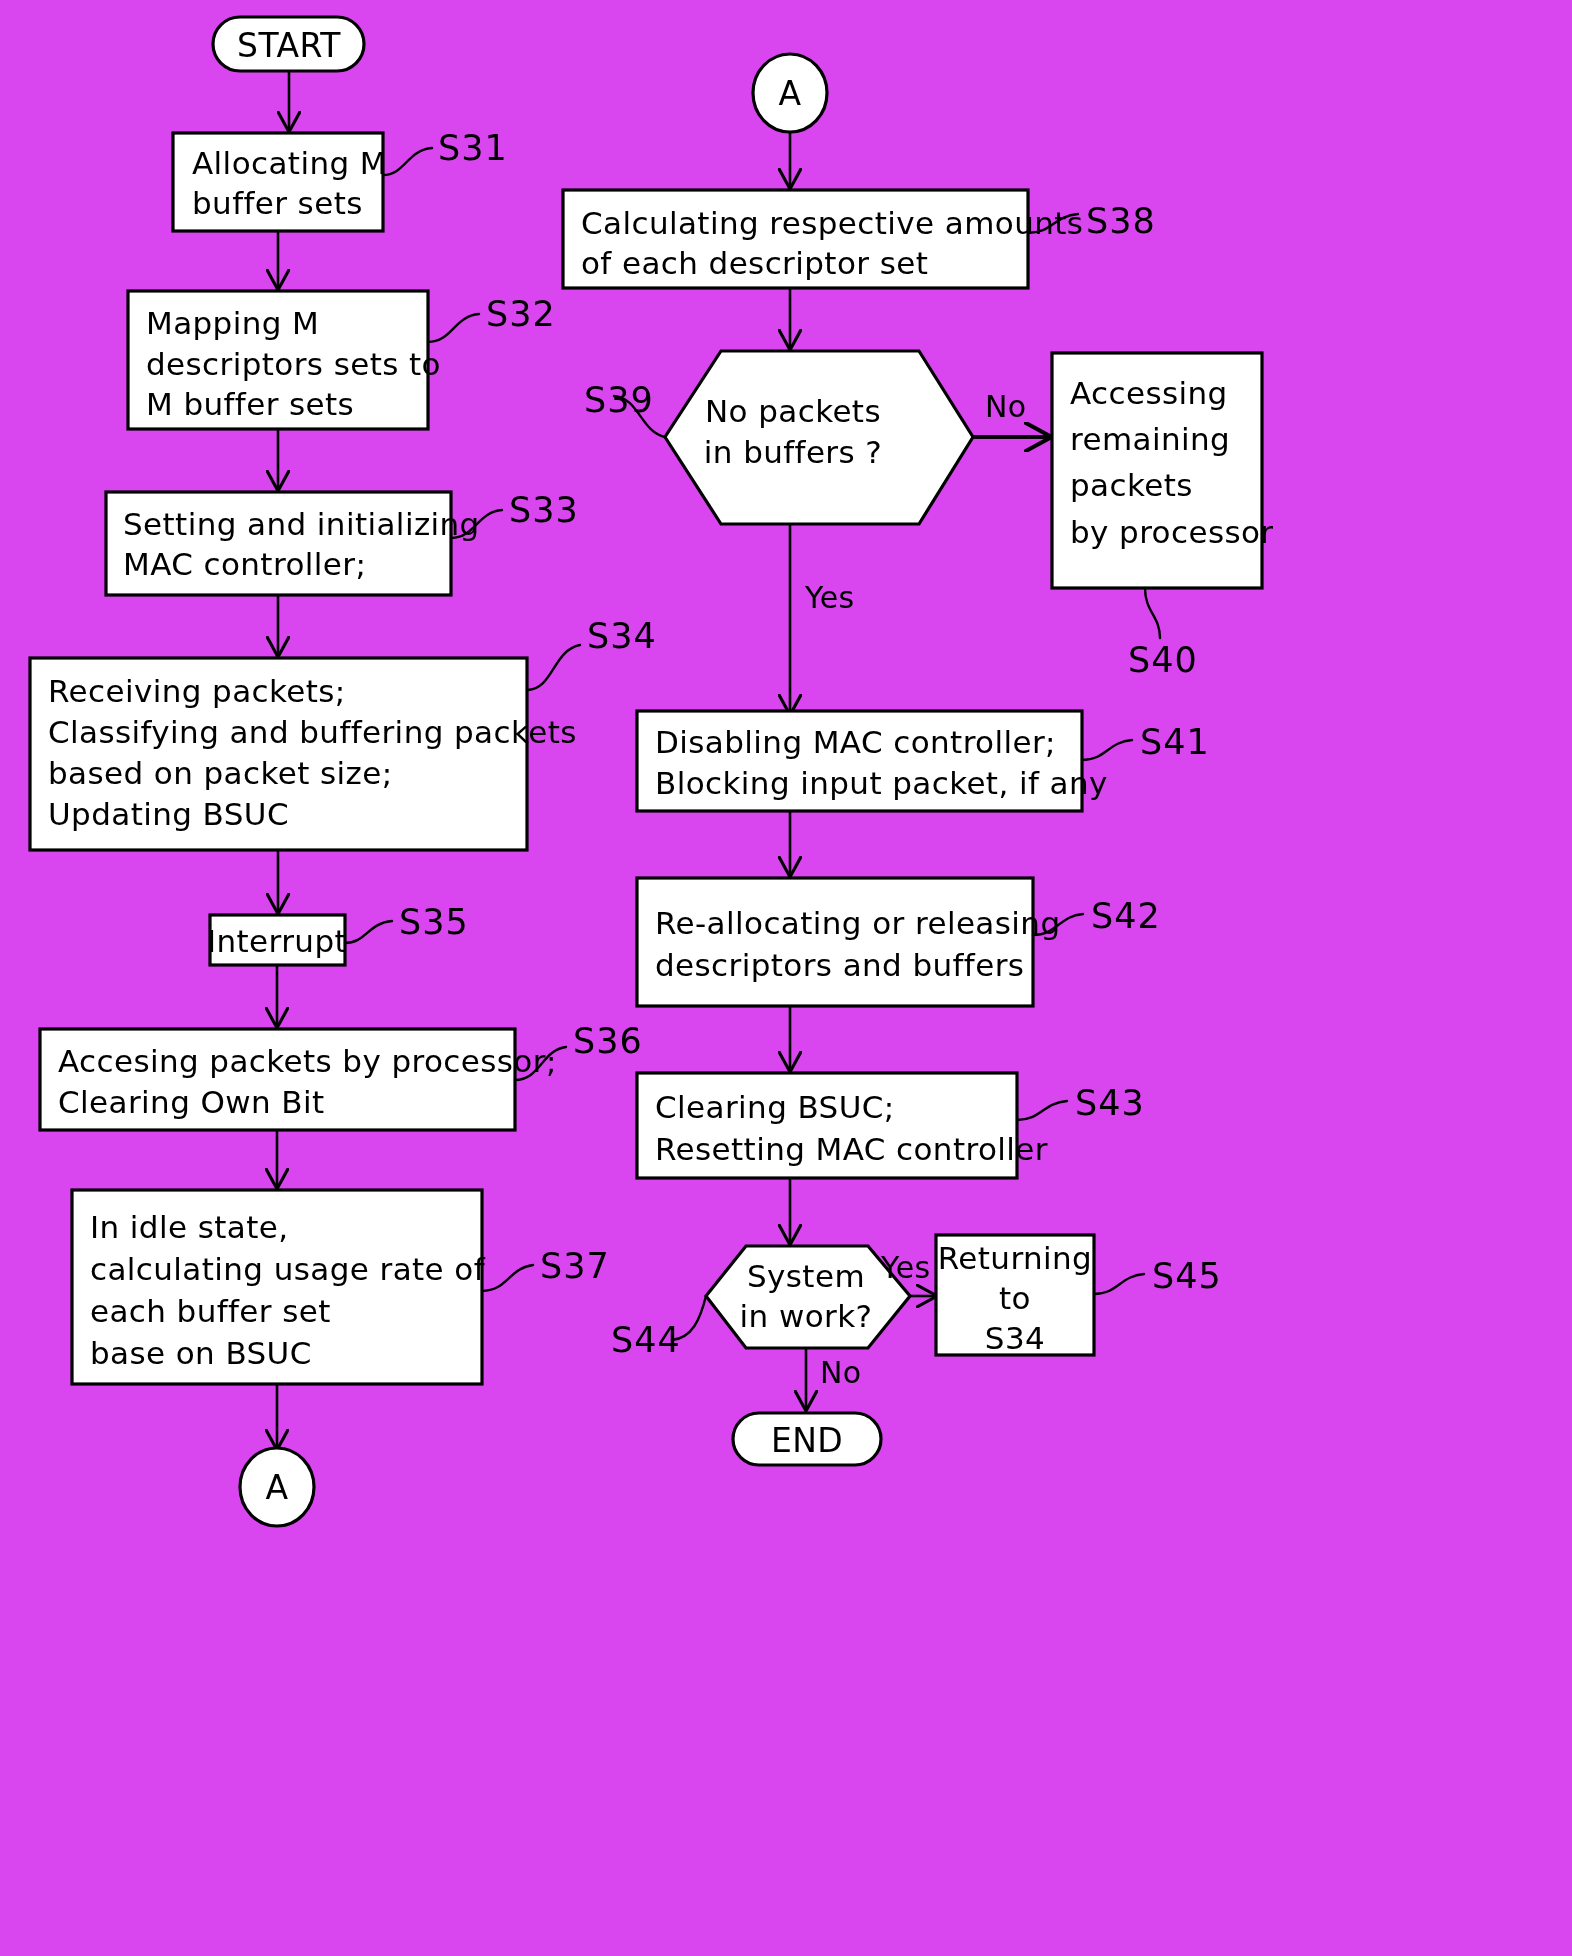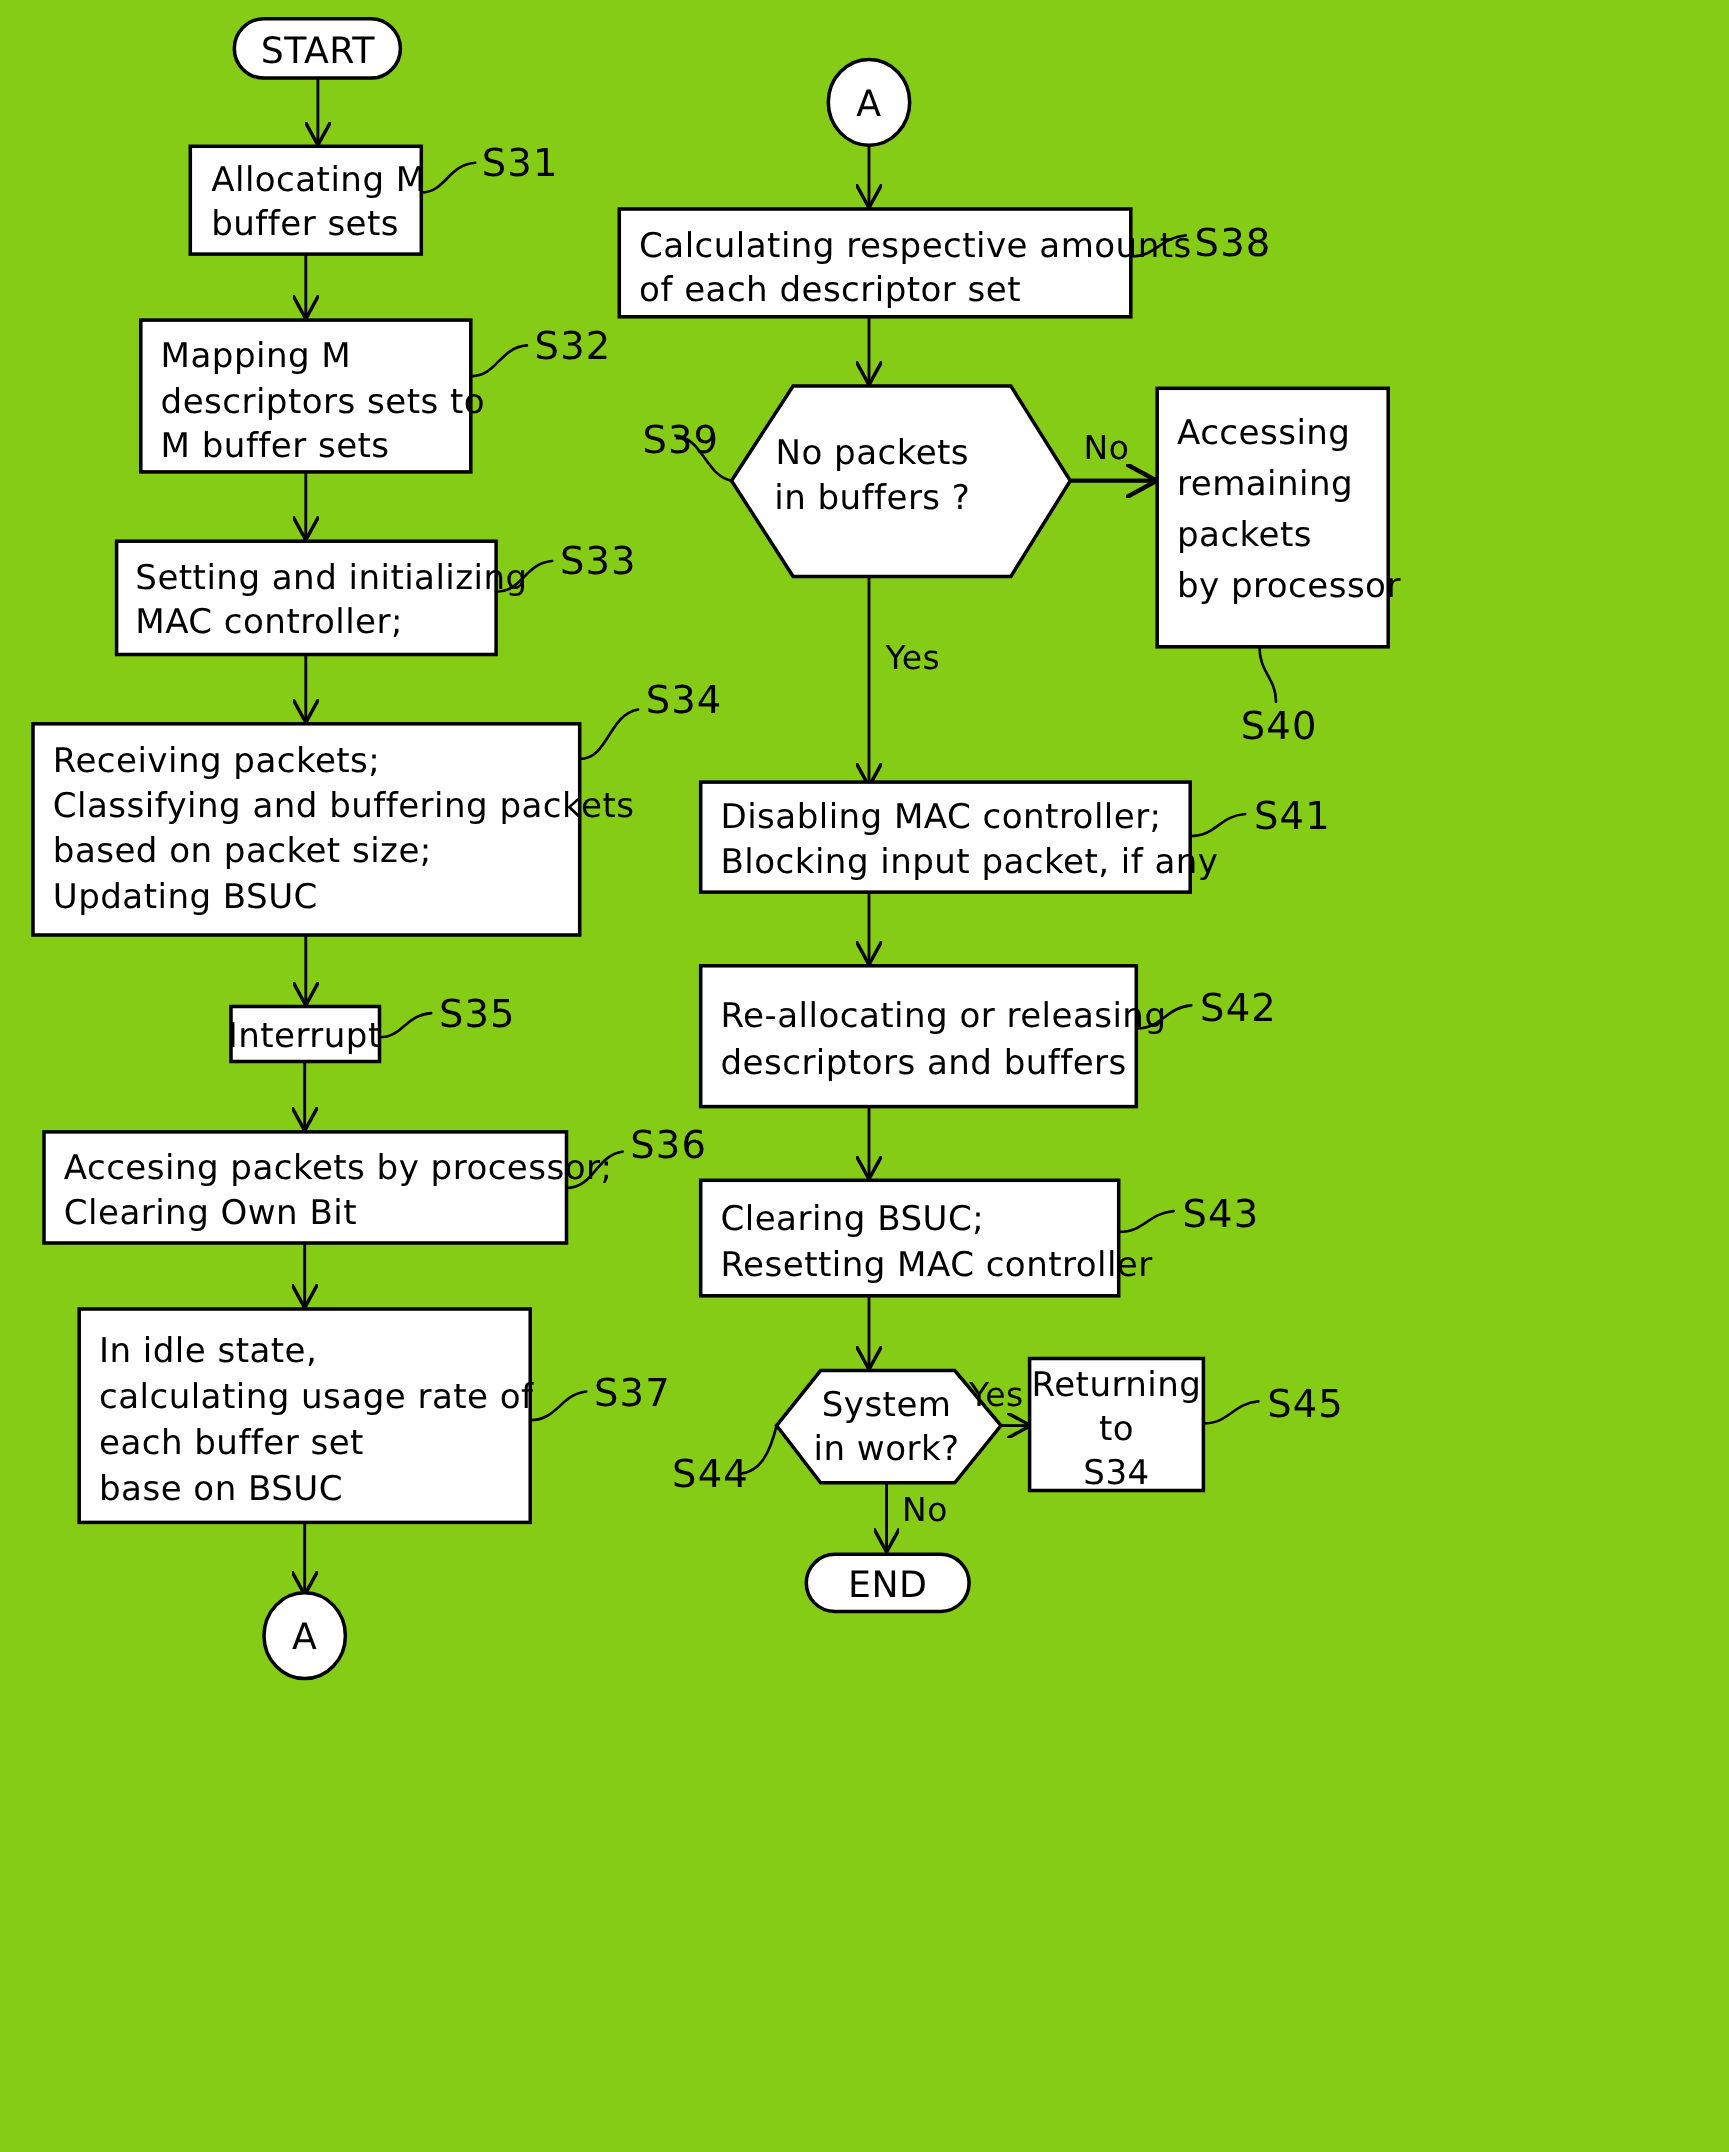--- a/index.html
+++ b/index.html
@@ -4,21 +4,21 @@
 <style>
   html, body {
     margin: 0;
     padding: 0;
     background: #ffffff;
   }
   #stage {
     position: relative;
     width: 1572px;
     height: 1956px;
-    background: #84cc16;
+    background: #d946ef;
     overflow: hidden;
   }
   svg#flow {
     position: absolute;
     left: 0;
     top: 0;
     width: 1572px;
     height: 1956px;
   }
   .shape {

